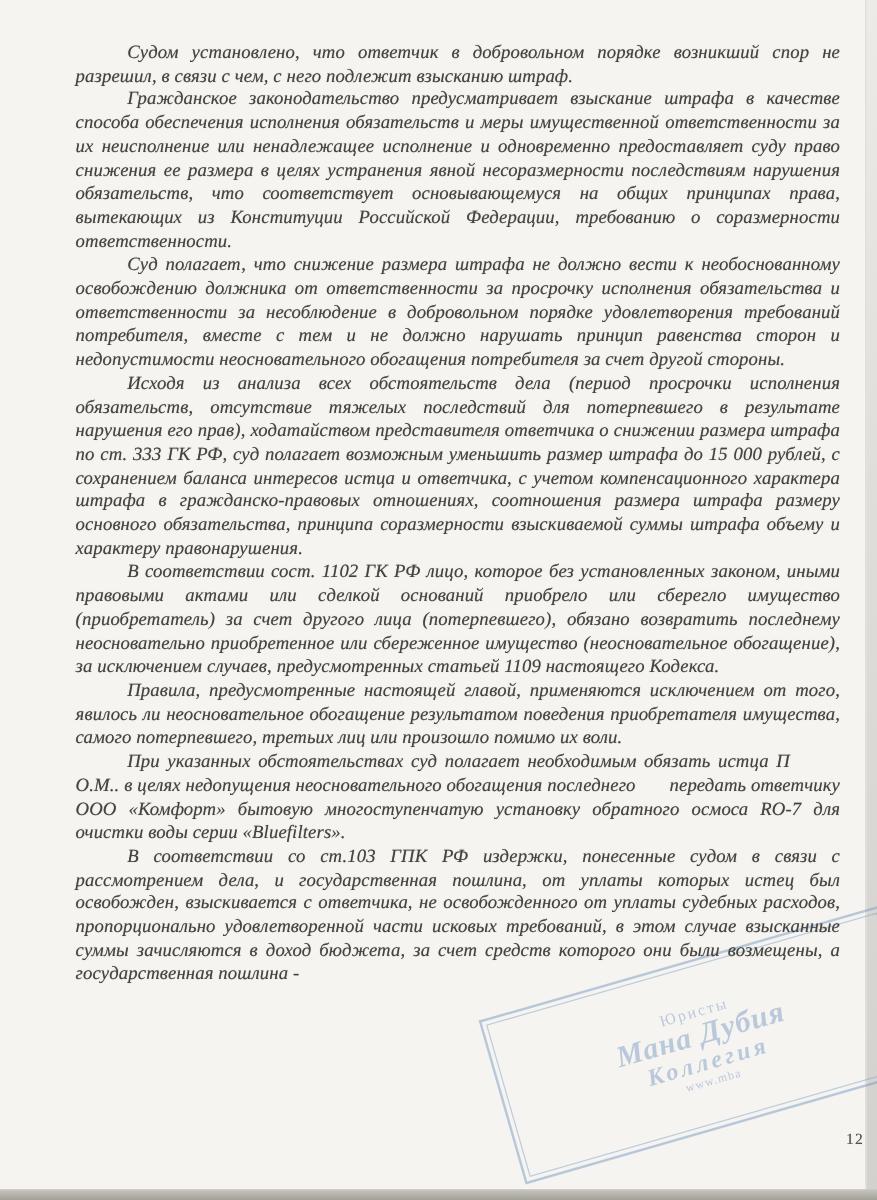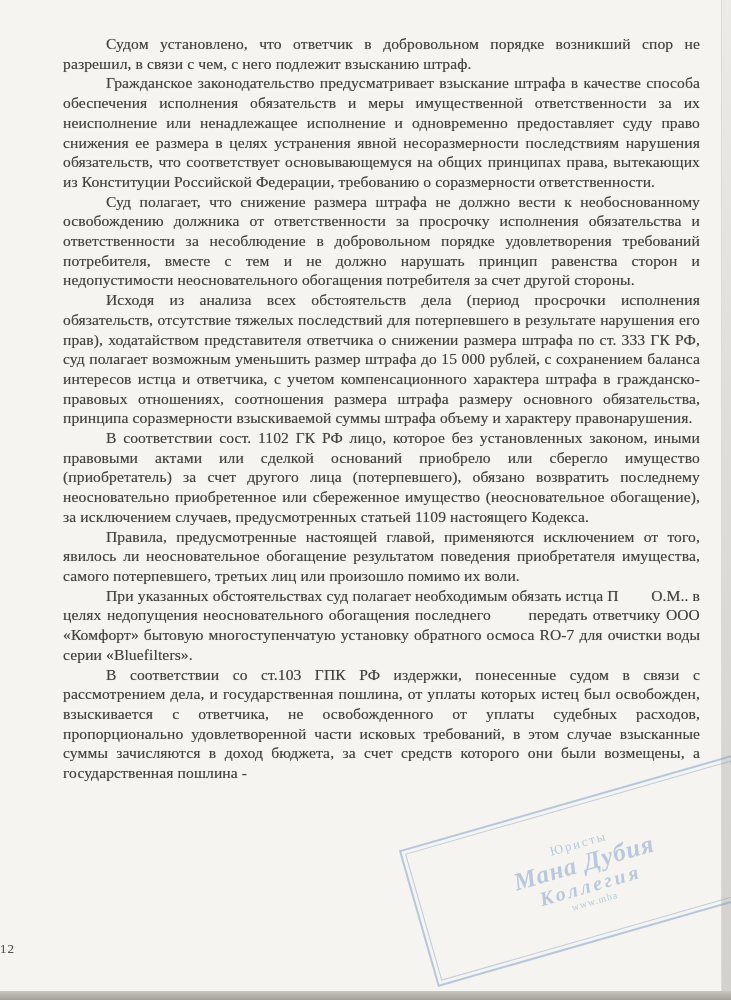--- a/index.html
+++ b/index.html
@@ -23,24 +23,24 @@
   
   .text-block{
     position:absolute;left:63px;top:34px;width:637px;
     z-index:2;
     color:#45433f;
     font-size:15.6px;line-height:19.7px;
     text-align:justify;
     text-shadow:0 0 0.7px rgba(70,68,62,0.55);
     letter-spacing:0.1px;
   }
-  .text-block p{margin:0;text-indent:43px;}
+  .text-block p{margin:0;text-indent:43px;font-style:italic;}
   .page-number{
     position:absolute;left:0;top:941px;width:720px;
-    text-align:left;z-index:2;
+    text-align:right;z-index:2;
     color:#55534e;font-size:13px;letter-spacing:1px;
     text-shadow:0 0 0.6px rgba(80,78,72,0.5);
   }
   
   .stamp{
     position:absolute;left:438px;top:845px;
     width:345px;height:138px;
     transform:rotate(-16deg);
     transform-origin:left bottom;
     border:2px solid rgba(122,153,197,0.50);

